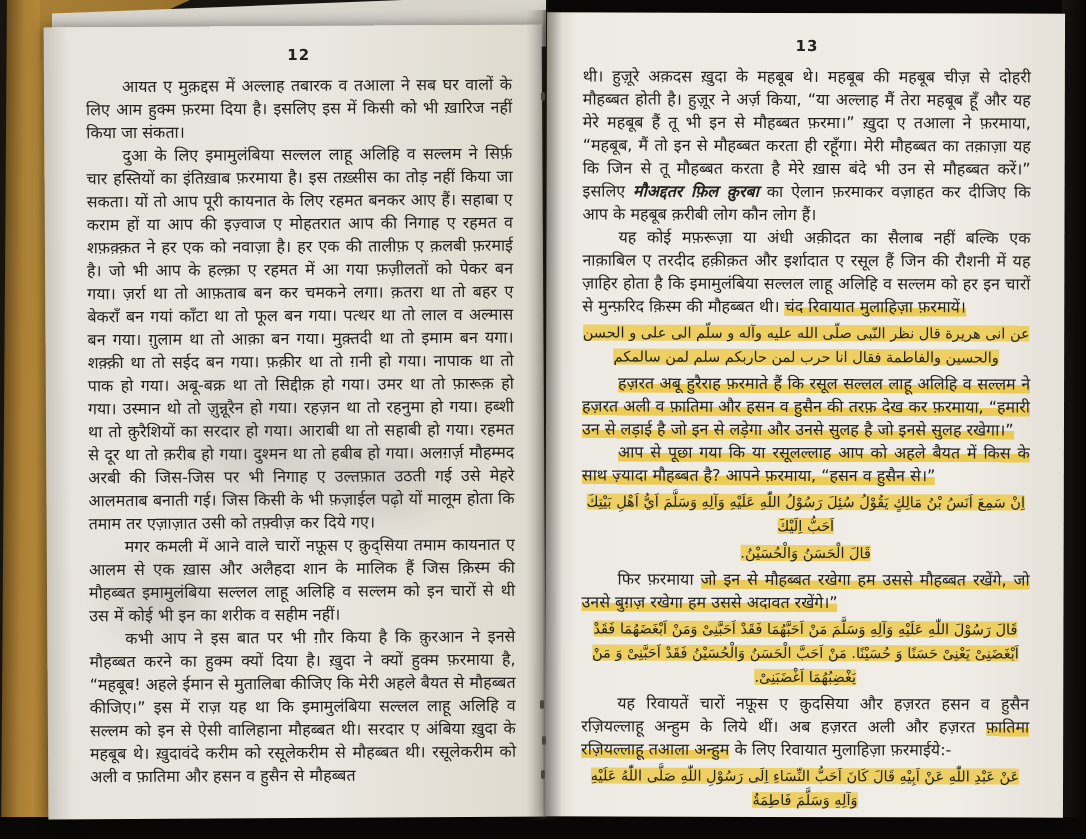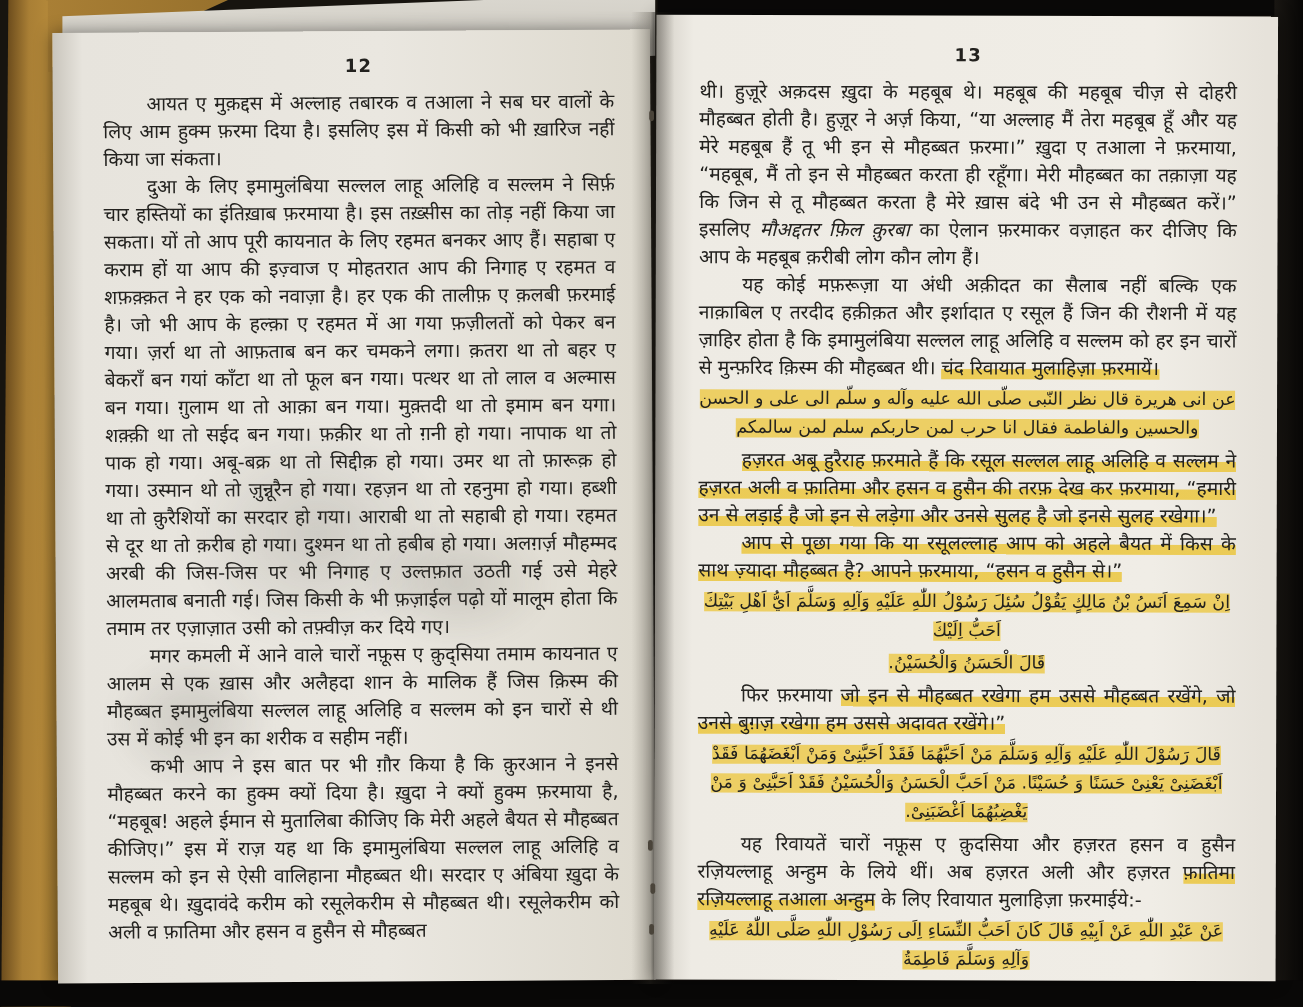--- a/index.html
+++ b/index.html
@@ -40,21 +40,21 @@
   .para{text-indent:36px;}
   .para-flush{text-indent:0;}
   .arabic{direction:rtl;text-align:center;font-size:14.5px;line-height:24px;
     margin:3px 0;font-family:"DejaVu Sans",sans-serif;}
   .arabic-center{direction:rtl;text-align:center;font-size:14.5px;line-height:24px;margin:0 0 3px 0;}
 
   
   .hl-under{background-image:linear-gradient(rgba(238,201,66,0) 54%,rgba(235,198,62,.85) 56%);
     box-decoration-break:clone;-webkit-box-decoration-break:clone;}
   .hl-full{background:rgba(236,200,68,.8);box-decoration-break:clone;-webkit-box-decoration-break:clone;}
-  .emph{font-weight:normal;font-style:italic;}
+  .emph{font-weight:bold;font-style:italic;}
 
   
   .ghost{position:absolute;border-radius:50%;filter:blur(6px);z-index:3;pointer-events:none;
     background:radial-gradient(closest-side,rgba(80,78,70,.18),rgba(80,78,70,0));}
 </style>
 </head>
 <body>
 
 <div id="scene">
   <div class="cover-strip"></div>

